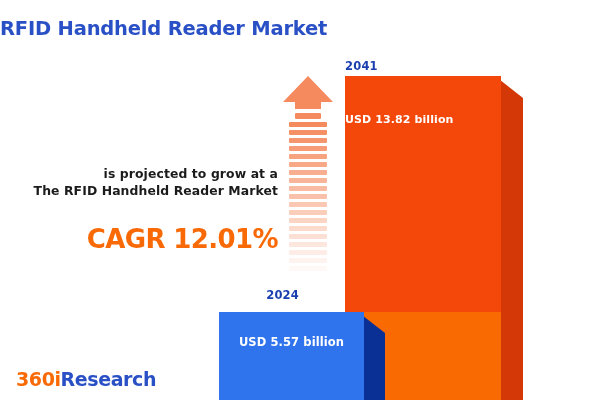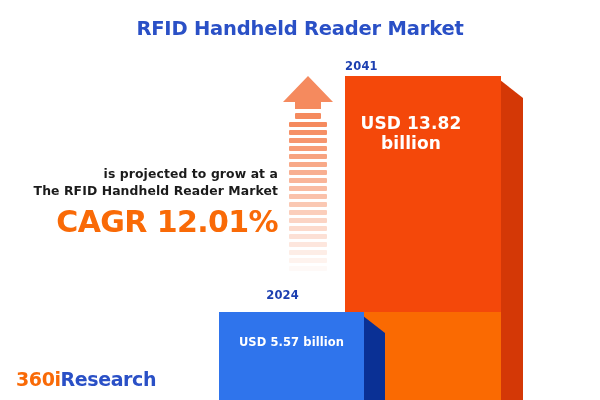--- a/index.html
+++ b/index.html
@@ -21,21 +21,21 @@
     background: #ffffff;
     overflow: hidden;
   }
 
   
   #chart-title {
     position: absolute;
     top: 17px;
     left: 0;
     width: 600px;
-    text-align: center;
+    text-align: left;
     font-size: 19.5px;
     font-weight: bold;
     letter-spacing: -0.2px;
     color: #2a50c6;
     font-family: "DejaVu Sans", sans-serif;
   }
 
   
   #statement-block {
     position: absolute;
@@ -46,22 +46,22 @@
   }
   #statement-line-1,
   #statement-line-2 {
     font-size: 12.4px;
     font-weight: bold;
     color: #1b1b1b;
     line-height: 16.5px;
     letter-spacing: 0.1px;
   }
   #cagr-value {
-    margin-top: 6px;
-    font-size: 30px;
+    margin-top: 23px;
+    font-size: 26px;
     font-weight: bold;
     color: #f96a07;
     letter-spacing: -0.6px;
     line-height: 34px;
   }
 
   
   #logo {
     position: absolute;
     left: 16px;
@@ -132,23 +132,22 @@
     left: 150px;
     top: 0;
     width: 28px;
     height: 324px;
   }
   #bar-2032-value {
     position: absolute;
     left: 0;
     top: 37px;
     width: 132px;
-    text-align: center;
     color: #ffffff;
-    font-size: 17px;
+    font-size: 11px;
     font-weight: bold;
     letter-spacing: 0.1px;
   }
   #label-2032 {
     position: absolute;
     left: 345px;
     top: 59px;
     width: 80px;
     font-size: 11.5px;
     font-weight: bold;

